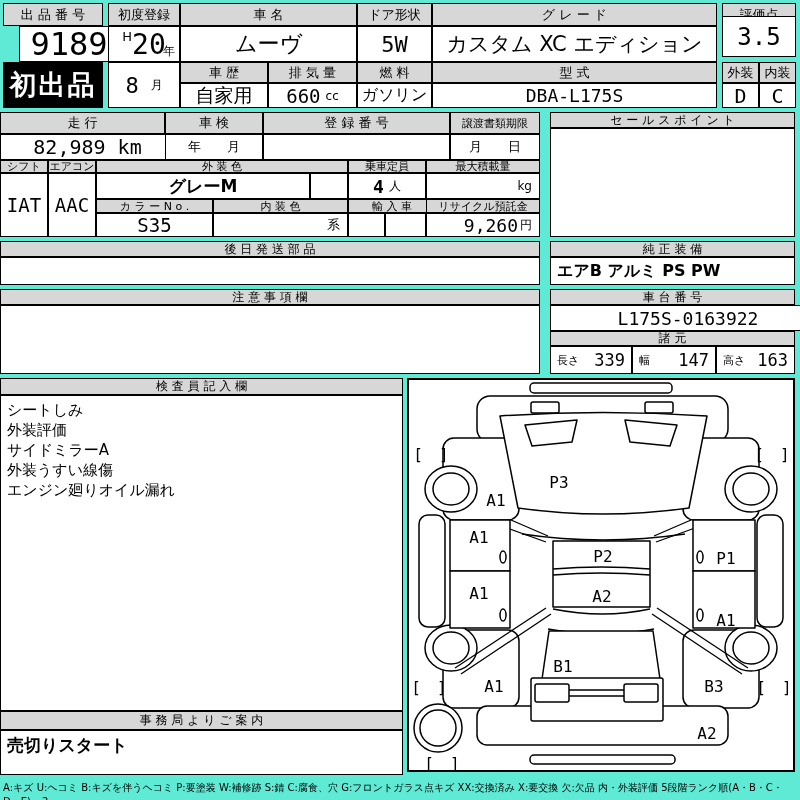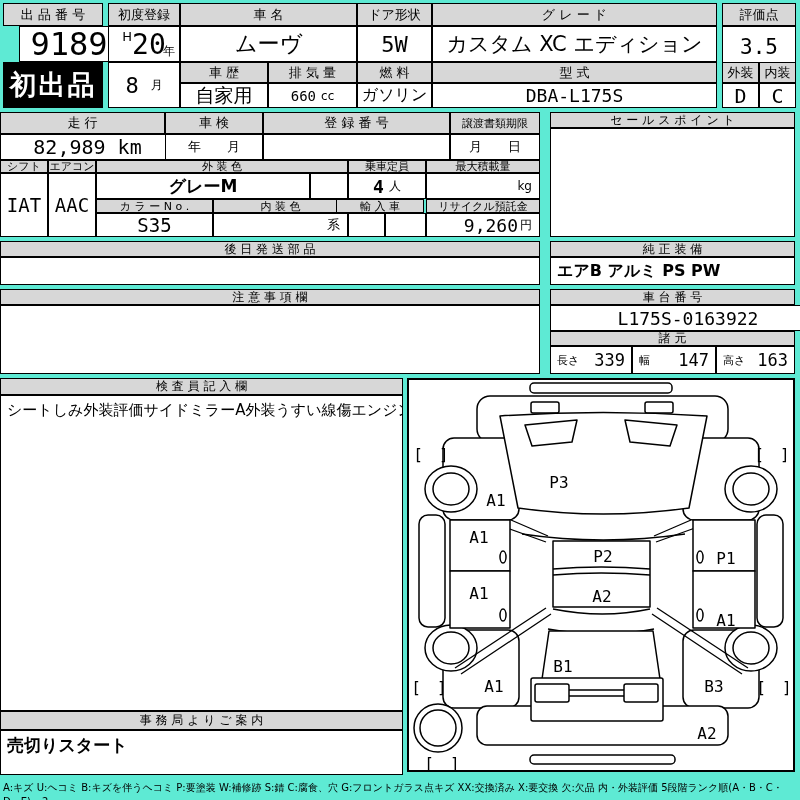--- a/index.html
+++ b/index.html
@@ -9,21 +9,21 @@
         display:flex;align-items:center;justify-content:center;white-space:nowrap;overflow:hidden;}
   .hdr{background:#d7d7d7;font-size:13px;}
   .hdr.sm{font-size:11px;}
   .val{font-size:19px;margin-left:16px;}
   .mono{font-family:"DejaVu Sans Mono","Liberation Mono",monospace;}
   .big{font-size:32px;}
   .black-box{background:#000;color:#fff;font-weight:bold;font-size:27px;letter-spacing:2px;}
   .left{justify-content:flex-start;padding-left:6px;}
   .right{justify-content:flex-end;padding-right:7px;}
   .small-unit{font-size:12px;margin-left:5px;}
-  .notes{flex-direction:row;align-items:flex-start;justify-content:flex-start;
+  .notes{flex-direction:column;align-items:flex-start;justify-content:flex-start;
          padding:4px 6px;font-size:15px;line-height:20px;}
   .footer-legend{position:absolute;left:3px;top:781px;width:794px;font-size:10px;
                  font-family:"DejaVu Sans","Liberation Sans",sans-serif;}
   svg text{font-family:"DejaVu Sans Mono","Liberation Mono",monospace;font-size:16px;fill:#000;}
   svg .shape{fill:#fff;stroke:#000;stroke-width:1.5;stroke-linejoin:round;}
   svg .ln{fill:none;stroke:#000;stroke-width:1.3;}
 </style>
 </head>
 <body>
 
@@ -43,36 +43,36 @@
     <span style="font-size:22px" class="mono">8</span>
     <span style="font-size:12px;margin-left:12px">月</span>
   </div>
 
   <div class="cell hdr" style="left:180px;top:3px;width:177px;height:23px">車 名</div>
   <div class="cell" style="left:180px;top:26px;width:177px;height:36px;font-size:22px">ムーヴ</div>
   <div class="cell hdr" style="left:180px;top:62px;width:88px;height:21px">車 歴</div>
   <div class="cell" style="left:180px;top:83px;width:88px;height:25px;font-size:19px">自家用</div>
   <div class="cell hdr" style="left:268px;top:62px;width:89px;height:21px">排 気 量</div>
   <div class="cell" style="left:268px;top:83px;width:89px;height:25px">
-    <span class="mono" style="font-size:14px">660</span>
+    <span class="mono" style="font-size:19px">660</span>
     <span class="small-unit">cc</span>
   </div>
 
   <div class="cell hdr" style="left:357px;top:3px;width:75px;height:23px">ドア形状</div>
   <div class="cell mono" style="left:357px;top:26px;width:75px;height:36px;font-size:22px">5W</div>
   <div class="cell hdr" style="left:357px;top:62px;width:75px;height:21px">燃 料</div>
   <div class="cell" style="left:357px;top:83px;width:75px;height:25px;font-size:16px">ガソリン</div>
 
   <div class="cell hdr" style="left:432px;top:3px;width:285px;height:23px">グ レ ー ド</div>
   <div class="cell" style="left:432px;top:26px;width:285px;height:36px;font-size:21px">カスタム XC エディション</div>
   <div class="cell hdr" style="left:432px;top:62px;width:285px;height:21px">型 式</div>
   <div class="cell mono" style="left:432px;top:83px;width:285px;height:25px;font-size:18px">DBA-L175S</div>
 
   <div class="cell hdr" style="left:722px;top:3px;width:74px;height:23px">評価点</div>
-  <div class="cell mono" style="left:722px;top:26px;width:74px;height:41px;font-size:21px">3.5</div>
+  <div class="cell mono" style="left:722px;top:16px;width:74px;height:41px;font-size:24px">3.5</div>
   <div class="cell hdr" style="left:722px;top:62px;width:37px;height:21px">外装</div>
   <div class="cell hdr" style="left:759px;top:62px;width:37px;height:21px">内装</div>
   <div class="cell mono" style="left:722px;top:83px;width:37px;height:25px;font-size:20px">D</div>
   <div class="cell mono" style="left:759px;top:83px;width:37px;height:25px;font-size:20px">C</div>
 
   <div class="cell hdr" style="left:0px;top:112px;width:165px;height:22px">走 行</div>
   <div class="cell mono" style="left:0px;top:134px;width:175px;height:26px;font-size:20px">82,989 km</div>
   <div class="cell hdr" style="left:165px;top:112px;width:98px;height:22px">車 検</div>
   <div class="cell" style="left:165px;top:134px;width:98px;height:26px;font-size:13px;align-items:flex-end;padding-bottom:3px">年　　月</div>
   <div class="cell hdr" style="left:263px;top:112px;width:187px;height:22px">登 録 番 号</div>
@@ -90,21 +90,21 @@
   <div class="cell hdr sm" style="left:348px;top:160px;width:78px;height:13px">乗車定員</div>
   <div class="cell" style="left:348px;top:173px;width:78px;height:26px">
     <span class="mono" style="font-size:18px;font-weight:600">4</span>
     <span class="small-unit">人</span>
   </div>
   <div class="cell hdr sm" style="left:426px;top:160px;width:114px;height:13px">最大積載量</div>
   <div class="cell right" style="left:426px;top:173px;width:114px;height:26px;font-size:12px">kg</div>
 
   <div class="cell hdr sm" style="left:96px;top:199px;width:117px;height:14px">カ ラ ー N o .</div>
   <div class="cell hdr sm" style="left:213px;top:199px;width:135px;height:14px">内 装 色</div>
-  <div class="cell hdr sm" style="left:336px;top:199px;width:88px;height:14px">輸 入 車</div>
+  <div class="cell hdr sm" style="left:348px;top:199px;width:88px;height:14px">輸 入 車</div>
   <div class="cell hdr sm" style="left:426px;top:199px;width:114px;height:14px">リサイクル預託金</div>
   <div class="cell mono" style="left:96px;top:213px;width:117px;height:24px;font-size:19px">S35</div>
   <div class="cell right" style="left:213px;top:213px;width:135px;height:24px;font-size:13px">系</div>
   <div class="cell" style="left:348px;top:213px;width:37px;height:24px"></div>
   <div class="cell" style="left:385px;top:213px;width:41px;height:24px"></div>
   <div class="cell right" style="left:426px;top:213px;width:114px;height:24px">
     <span class="mono" style="font-size:18px">9,260</span>
     <span style="font-size:12px;margin-left:2px">円</span>
   </div>
 

